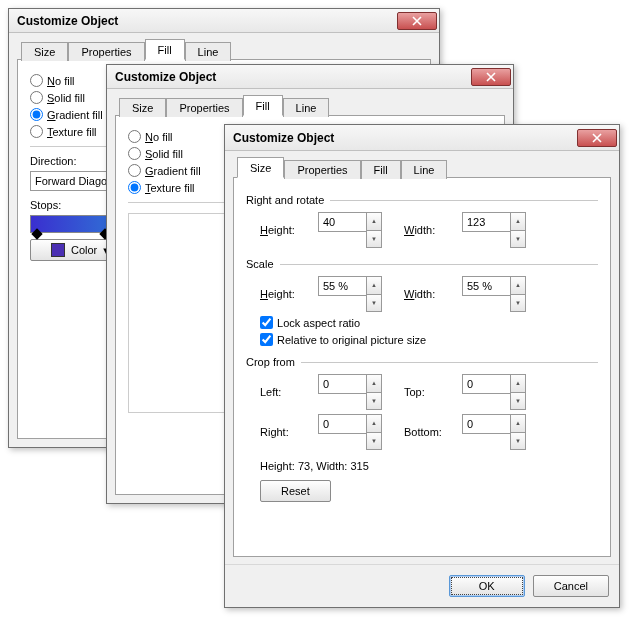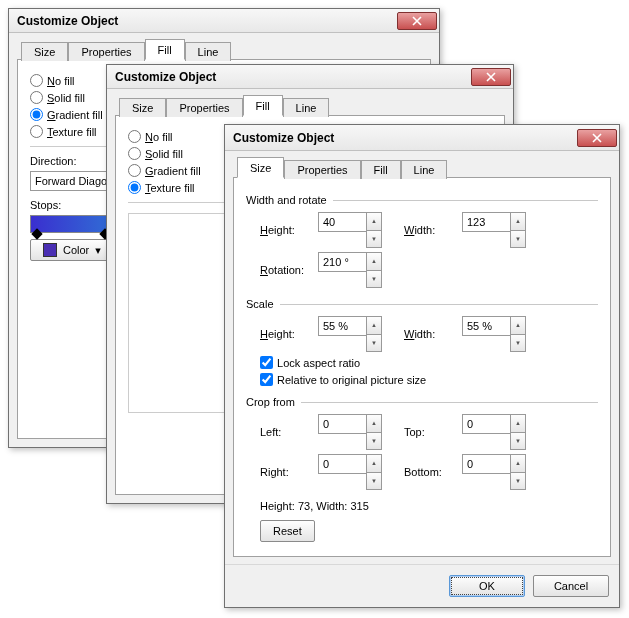--- a/index.html
+++ b/index.html
@@ -88,21 +88,21 @@
     height:18px; border:1px solid #888;
     background: linear-gradient(90deg,#3a2fcf 0%, #1fe0e0 60%, #1fe0e0 100%);
     position:relative; margin:4px 0 6px;
   }
   .stops-bar .marker {
     position:absolute; bottom:-6px; width:8px;height:8px;
     background:#000; transform: rotate(45deg);
   }
   .btn {
     border:1px solid #8a8a8a; background:linear-gradient(#fefefe,#e4e4e4);
-    height:22px; padding:0 12px; display:inline-flex; align-items:center; gap:6px;
+    height:22px; padding:0 20px; display:inline-flex; align-items:center; gap:6px;
     border-radius:2px; font-size:11px;
   }
   .btn:focus, .btn.default { outline:1px dotted #444; outline-offset:-3px; border-color:#5a98d8; box-shadow:0 0 0 1px #aecdf2 inset; }
   .swatch { width:14px;height:14px;background:#4a2fb3;border:1px solid #333; }
   .group { margin: 6px 0 10px; }
   .group-title {
     display:flex; align-items:center; gap:6px; margin-bottom:6px;
   }
   .group-title .line { flex:1; height:1px; background:#c8c8c8; }
   .form-row { display:flex; align-items:center; gap:6px; margin:4px 0 4px 14px; }
@@ -252,46 +252,36 @@
     <div class="tabstrip">
       <div class="tab active">Size</div>
       <div class="tab">Properties</div>
       <div class="tab">Fill</div>
       <div class="tab">Line</div>
     </div>
     <div class="tab-panel" style="height:380px;">
 
       <div class="group">
         <div class="group-title">
-            <span>Width and rotate</span>
+            <span>Right and rotate</span>
             <span class="line"></span>
           </div>
         <div class="form-row">
           <span class="lbl"><span class="ul">H</span>eight:</span>
           <span class="spin">
               <input value="40" style="">
               <span class="spin-btns">
                 <div>▲</div>
                 <div>▼</div>
               </span>
             </span>
           <span style="width:10px"></span>
           <span class="lbl"><span class="ul">W</span>idth:</span>
           <span class="spin">
               <input value="123" style="">
-              <span class="spin-btns">
-                <div>▲</div>
-                <div>▼</div>
-              </span>
-            </span>
-        </div>
-        <div class="form-row">
-          <span class="lbl"><span class="ul">R</span>otation:</span>
-          <span class="spin">
-              <input value="210 °" style="">
               <span class="spin-btns">
                 <div>▲</div>
                 <div>▼</div>
               </span>
             </span>
         </div>
       </div>
 
       <div class="group">
         <div class="group-title">

